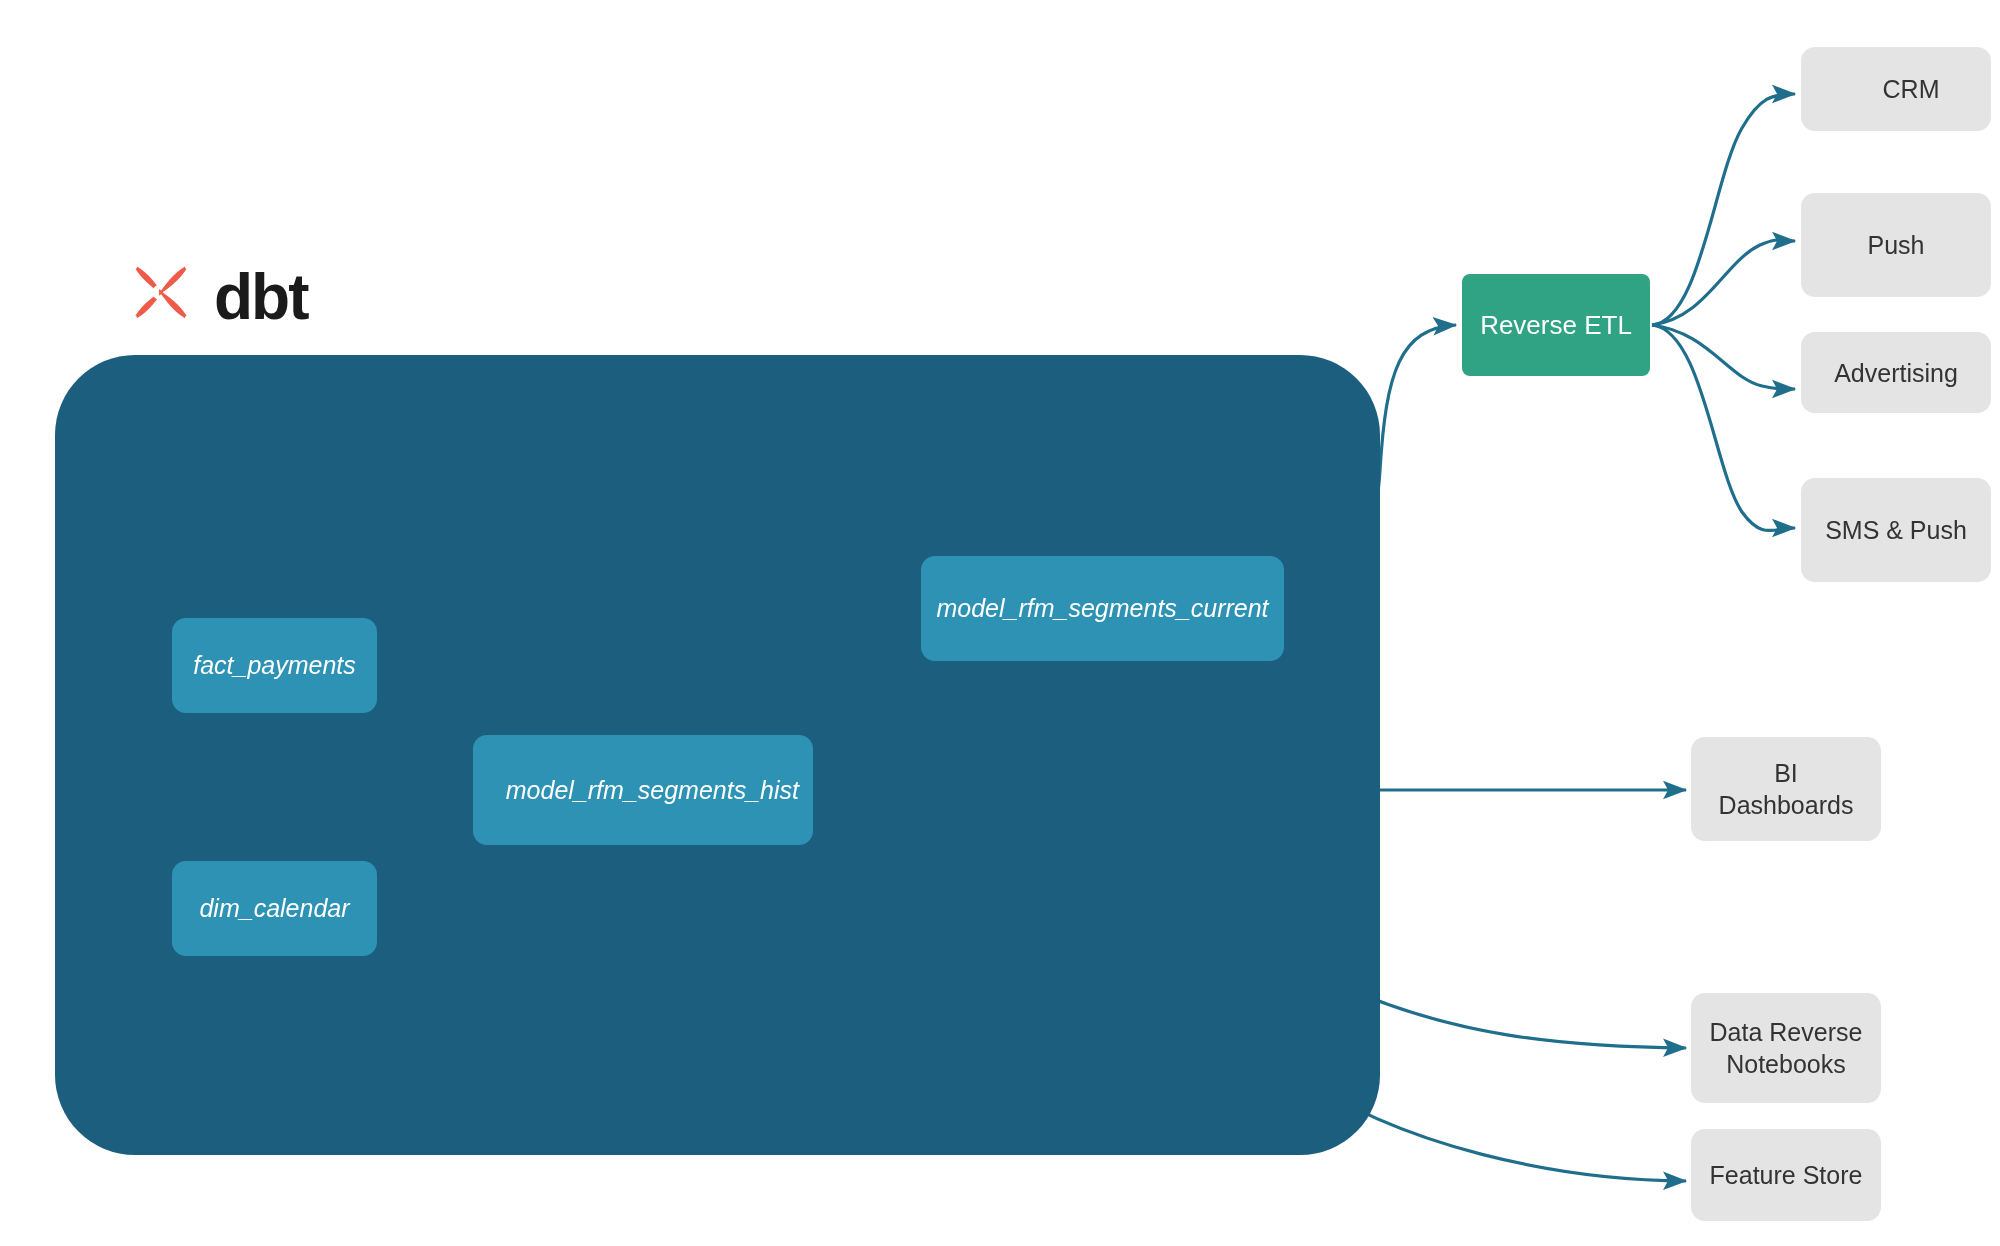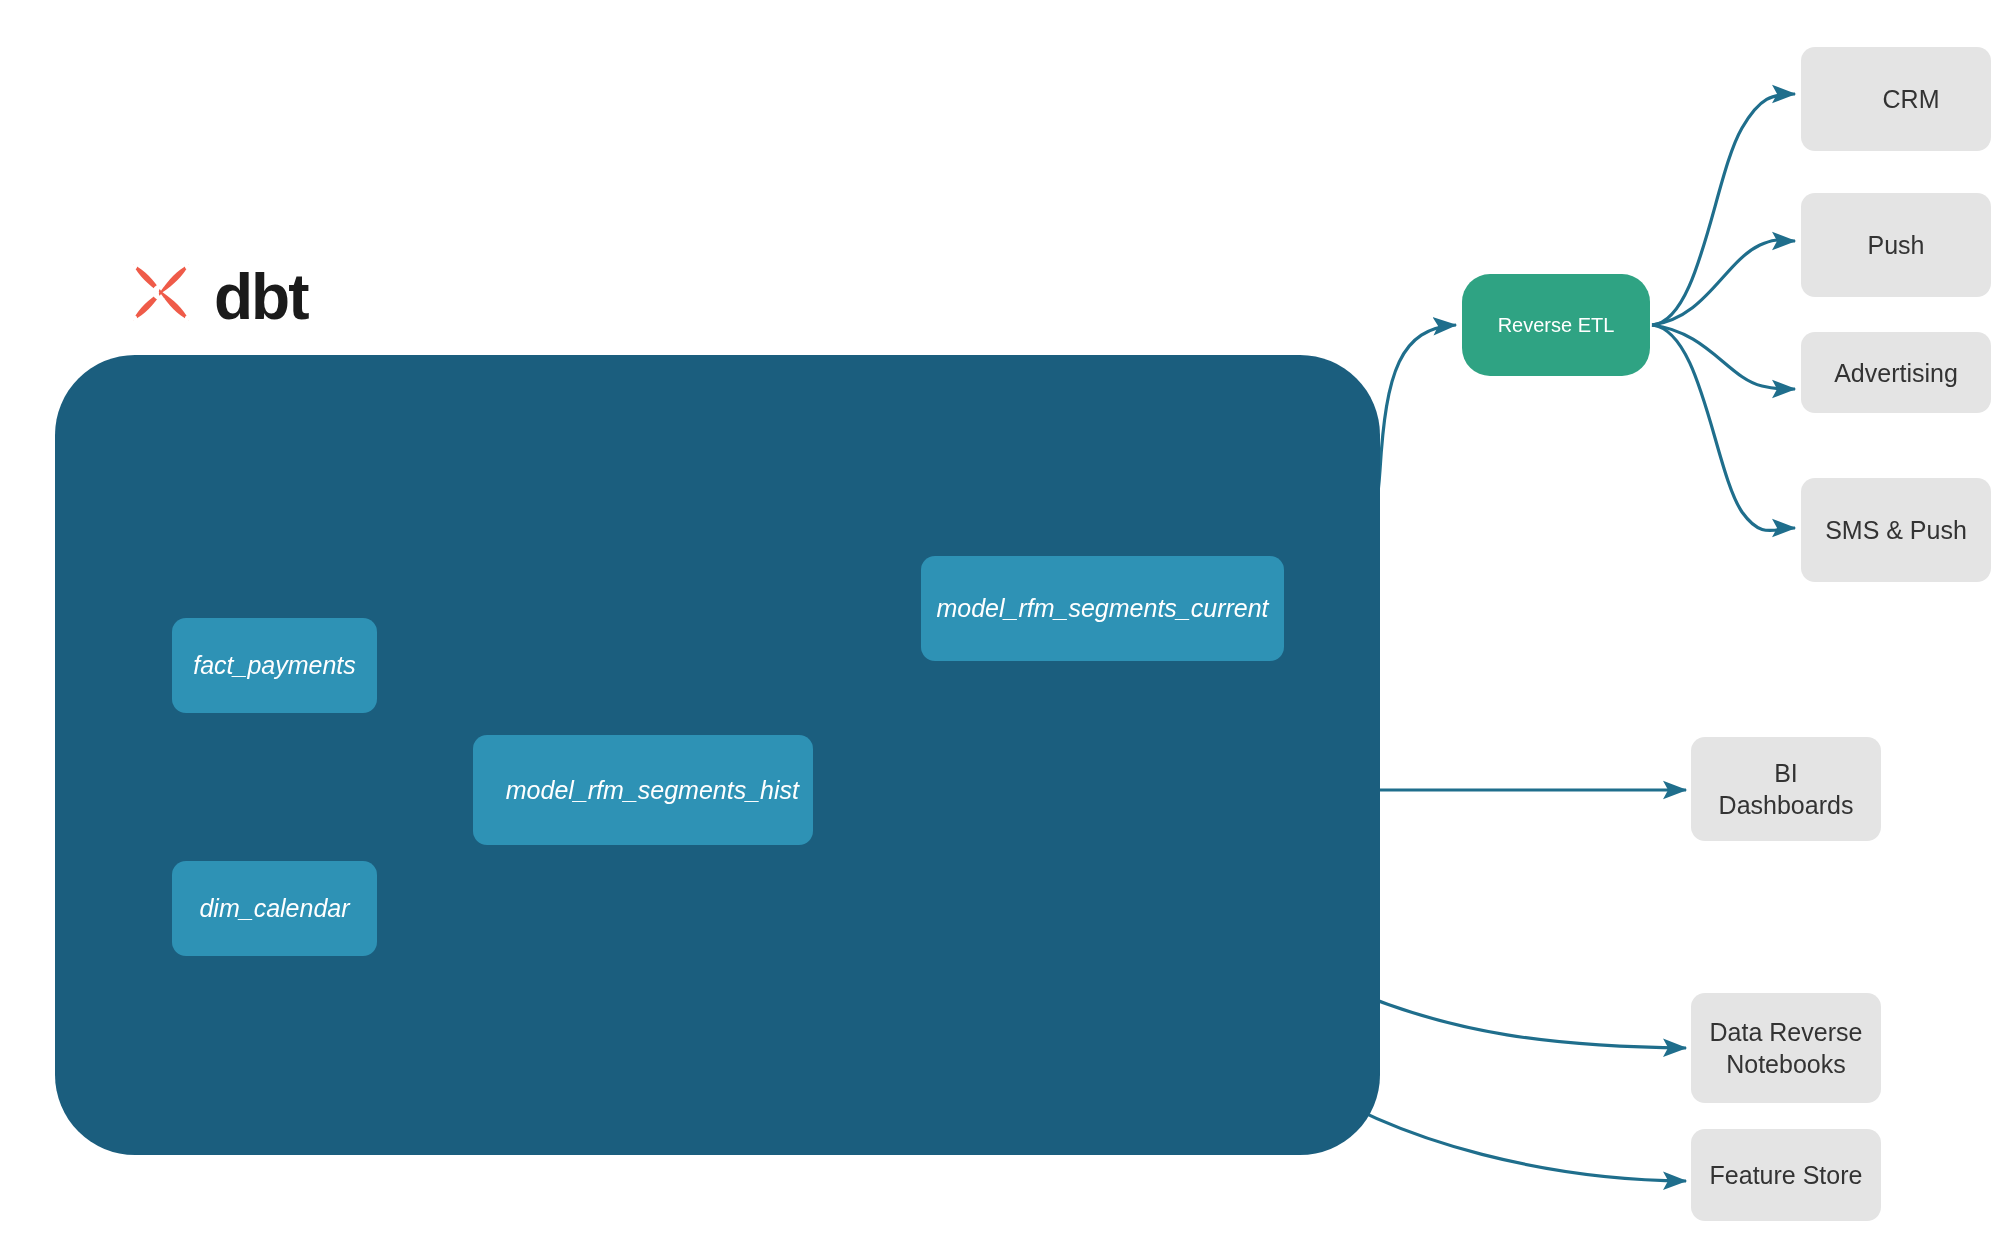--- a/index.html
+++ b/index.html
@@ -69,38 +69,38 @@
   }
   .node-model {
     background: #2e92b5;
     color: #ffffff;
     font-size: 25px;
     font-style: italic;
   }
   .node-green {
     background: #2fa383;
     color: #ffffff;
-    font-size: 20px;
-    border-radius: 28px;
+    font-size: 26px;
+    border-radius: 8px;
   }
   .node-dest {
     background: #e4e4e4;
     color: #333333;
     font-size: 25px;
     border-radius: 14px;
     line-height: 1.28;
   }
 
   
   #node-fact-payments       { left: 172px;  top: 618px;  width: 205px; height: 95px; }
   #node-dim-calendar        { left: 172px;  top: 861px;  width: 205px; height: 95px; }
   #node-rfm-hist            { left: 473px;  top: 735px;  width: 340px; height: 110px; justify-content: flex-end; }
   #node-rfm-current         { left: 921px;  top: 556px;  width: 363px; height: 105px; }
   #node-reverse-etl         { left: 1462px; top: 274px;  width: 188px; height: 102px; }
-  #node-crm                 { left: 1801px; top: 47px;   width: 190px; height: 104px; padding-left: 44px; }
+  #node-crm                 { left: 1801px; top: 47px;   width: 190px; height: 84px; padding-left: 44px; }
   #node-email               { left: 1801px; top: 193px;  width: 190px; height: 104px; }
   #node-advertising         { left: 1801px; top: 326px;  width: 190px; height: 81px; margin-top: 6px; }
   #node-sms-push            { left: 1801px; top: 478px;  width: 190px; height: 104px; }
   #node-bi-dashboards       { left: 1691px; top: 737px;  width: 190px; height: 104px; }
   #node-ds-notebooks        { left: 1691px; top: 993px;  width: 190px; height: 110px; }
   #node-feature-store       { left: 1691px; top: 1129px; width: 190px; height: 92px; }
 </style>
 </head>
 <body>
 

